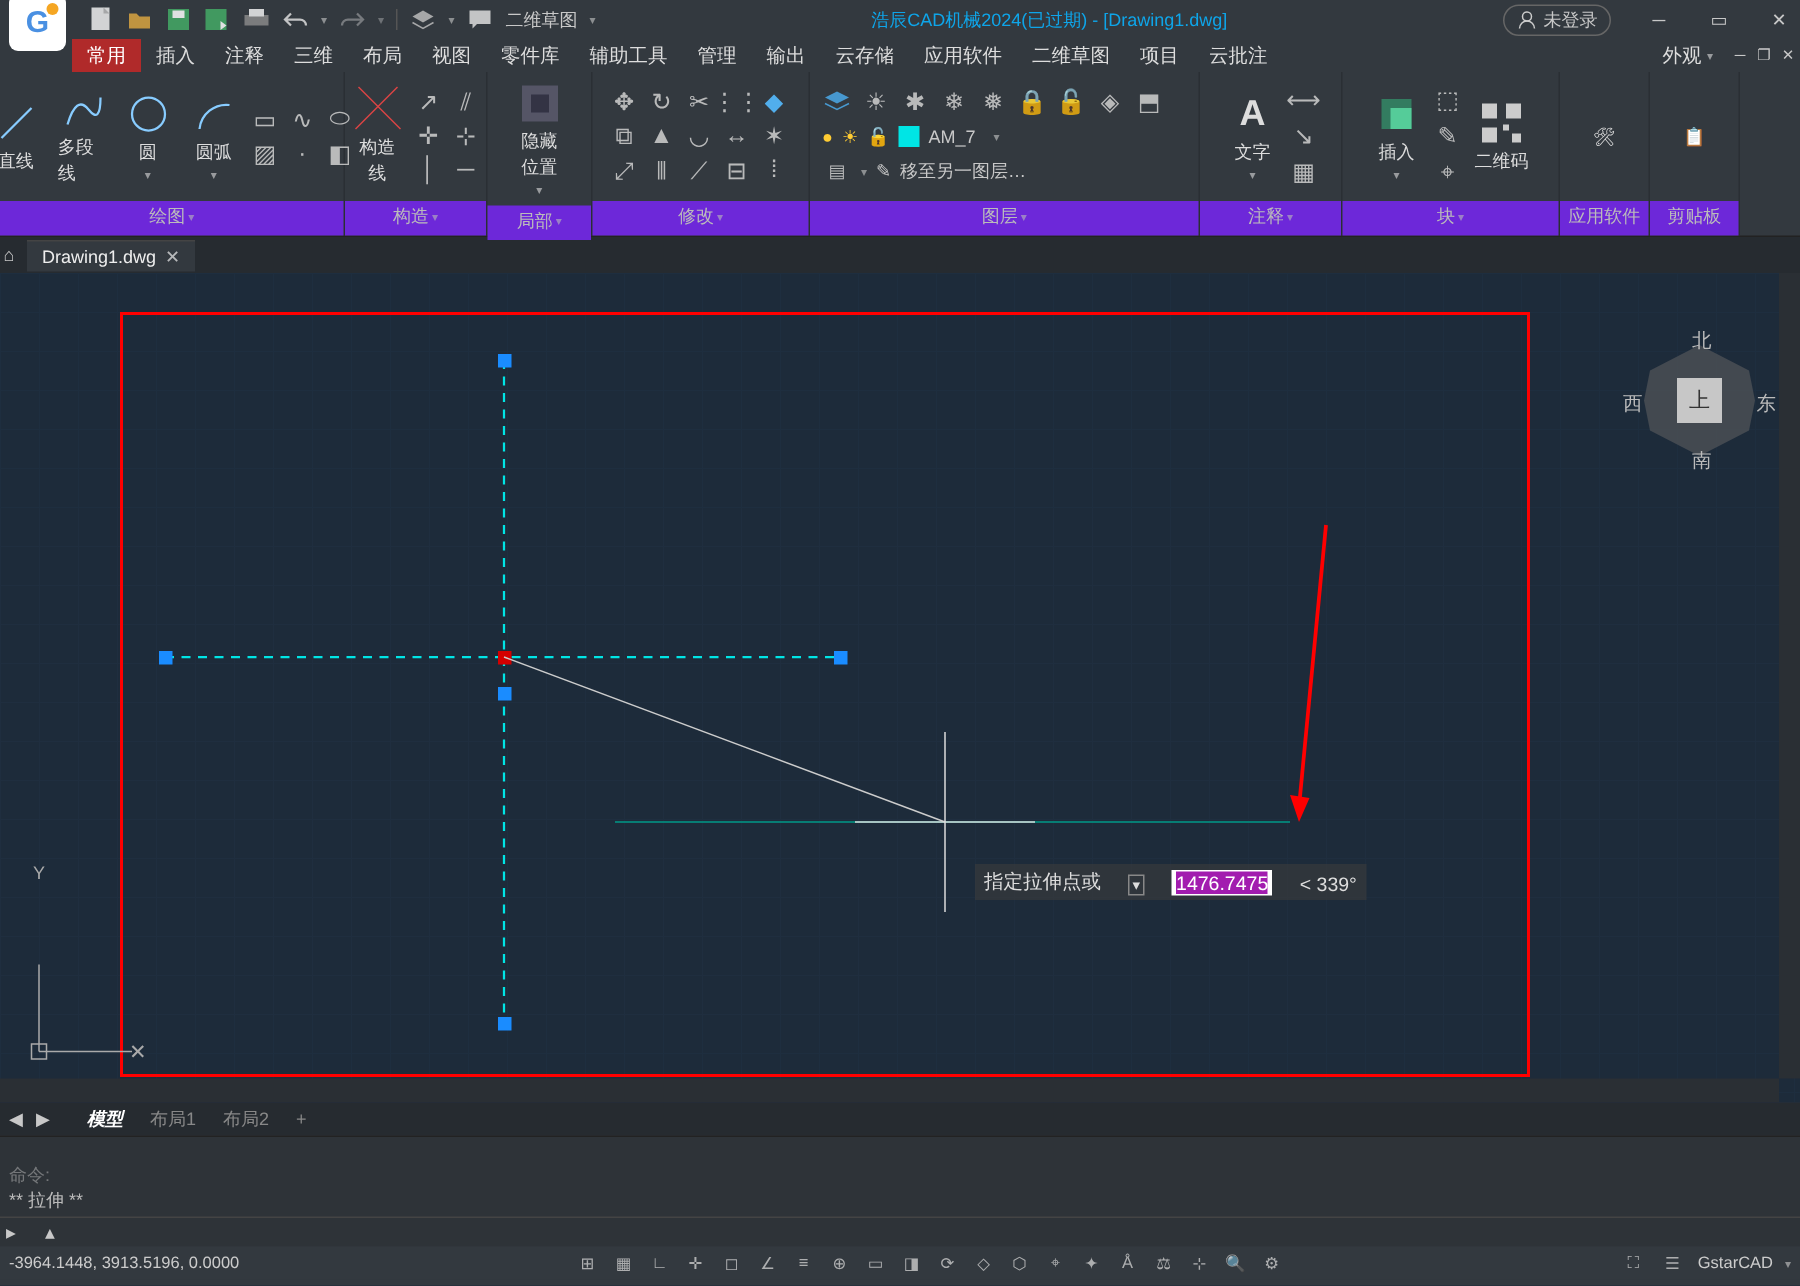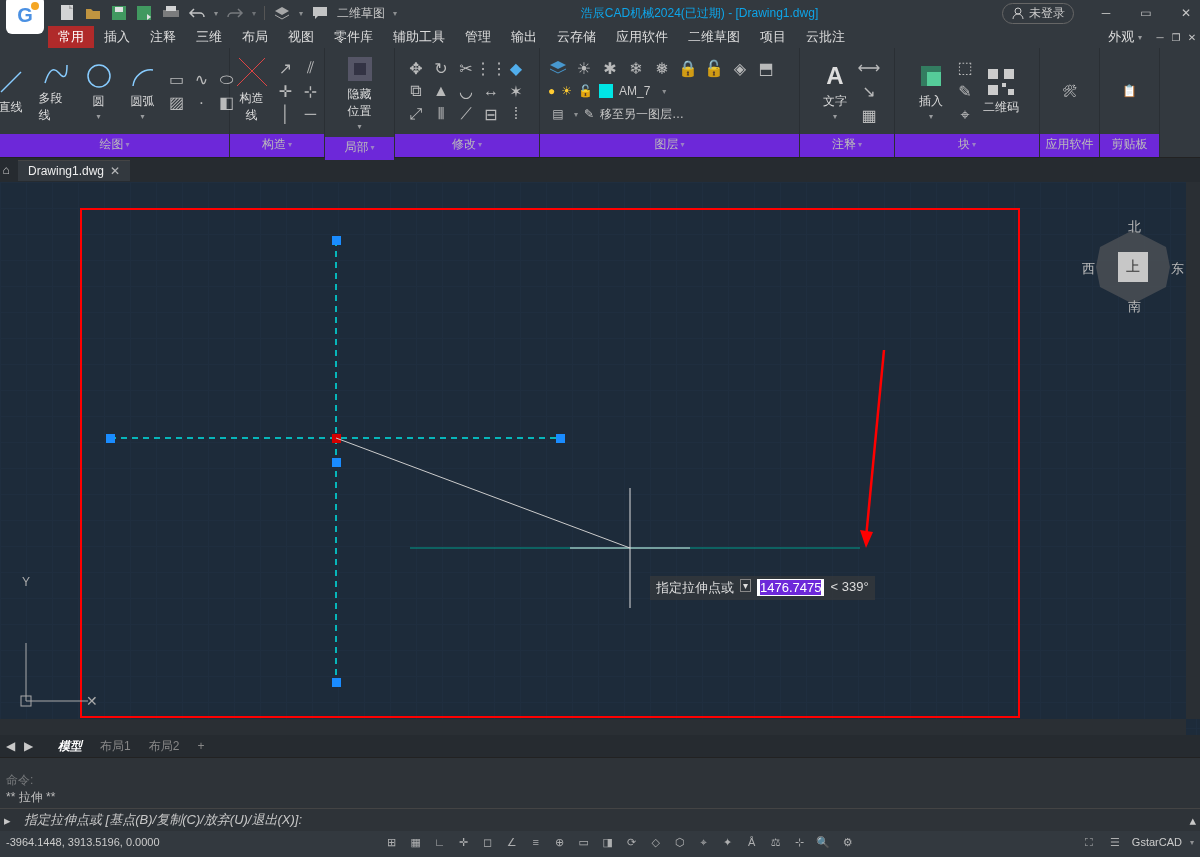--- a/index.html
+++ b/index.html
@@ -35,23 +35,23 @@
 .canvas-wrap { position:relative; height:553px; background:#1d2b3a; overflow:hidden; }
 .canvas-wrap::before { content:""; position:absolute; inset:0; background-image:linear-gradient(#24344a 1px,transparent 1px),linear-gradient(90deg,#24344a 1px,transparent 1px); background-size:26px 26px; opacity:.35; }
 .scroll-v { position:absolute; right:0; top:0; bottom:16px; width:14px; background:#2a2f34; }
 .scroll-h { position:absolute; left:0; right:14px; bottom:0; height:16px; background:#2a2f34; }
 .red-box { position:absolute; left:80px; top:26px; width:940px; height:510px; border:2px solid #ff0000; }
 .viewcube { position:absolute; right:22px; top:40px; width:90px; height:90px; }
 .vc-center { position:absolute; left:30px; top:30px; width:30px; height:30px; background:#c7c7c7; display:flex; align-items:center; justify-content:center; color:#333; font-size:14px; }
 .vc-lbl { position:absolute; font-size:13px; color:#bbb; }
 .ucs { position:absolute; left:18px; bottom:26px; font-size:12px; color:#aaa; }
 .ucs svg { display:block; }
-.dyn-prompt { position:absolute; left:650px; top:394px; display:flex; align-items:flex-start; gap:6px; font-size:13px; color:#ddd; background:rgba(60,60,60,.6); padding:3px 6px; }
+.dyn-prompt { position:absolute; left:650px; top:394px; display:flex; align-items:flex-end; gap:18px; font-size:13px; color:#ddd; background:rgba(60,60,60,.6); padding:3px 6px; }
 .dyn-input { background:#fff; color:#000; padding:1px 3px; }
-.dyn-input .sel { background:#6d28d9; color:#fff; }
+.dyn-input .sel { background:#a21caf; color:#fff; }
 .layout-tabs { height:22px; background:#262b30; display:flex; align-items:center; font-size:12px; padding-left:50px; gap:2px; }
 .lt { padding:2px 8px; color:#888; }
 .lt.active { color:#fff; font-style:italic; font-weight:bold; }
 .cmdline { height:74px; background:#2e3338; border-top:1px solid #222; display:flex; flex-direction:column; font-size:13px; }
 .cmd-hist { flex:1; padding:2px 6px; color:#bbb; font-size:12px; display:flex; flex-direction:column; justify-content:flex-end; }
 .cmd-row { display:flex; align-items:center; padding:2px 4px; border-top:1px solid #444; }
 .cmd-ico { width:16px; margin-right:4px; }
 .cmd-text { flex:1; font-style:italic; }
 .cmd-exp { margin-left:6px; }
 .status { height:22px; background:#33393f; display:flex; align-items:center; font-size:11px; color:#ccc; padding:0 6px; }
@@ -465,21 +465,20 @@
   <span class="lt">+</span>
 </div>
 
 <div class="cmdline">
   <div class="cmd-hist">
     <div style="opacity:.5">命令:</div>
     <div>**  拉伸  **</div>
   </div>
   <div class="cmd-row">
     <span class="cmd-ico">▸</span>
-    <span class="cmd-text">指定拉伸点或 [基点(B)/复制(C)/放弃(U)/退出(X)]:</span>
     <span class="cmd-exp">▴</span>
   </div>
 </div>
 
 <div class="status">
   <span class="status-l">-3964.1448, 3913.5196, 0.0000</span>
   <div class="status-mid">
     <span class="st-ico">⊞</span>
     <span class="st-ico">▦</span>
     <span class="st-ico">∟</span>

